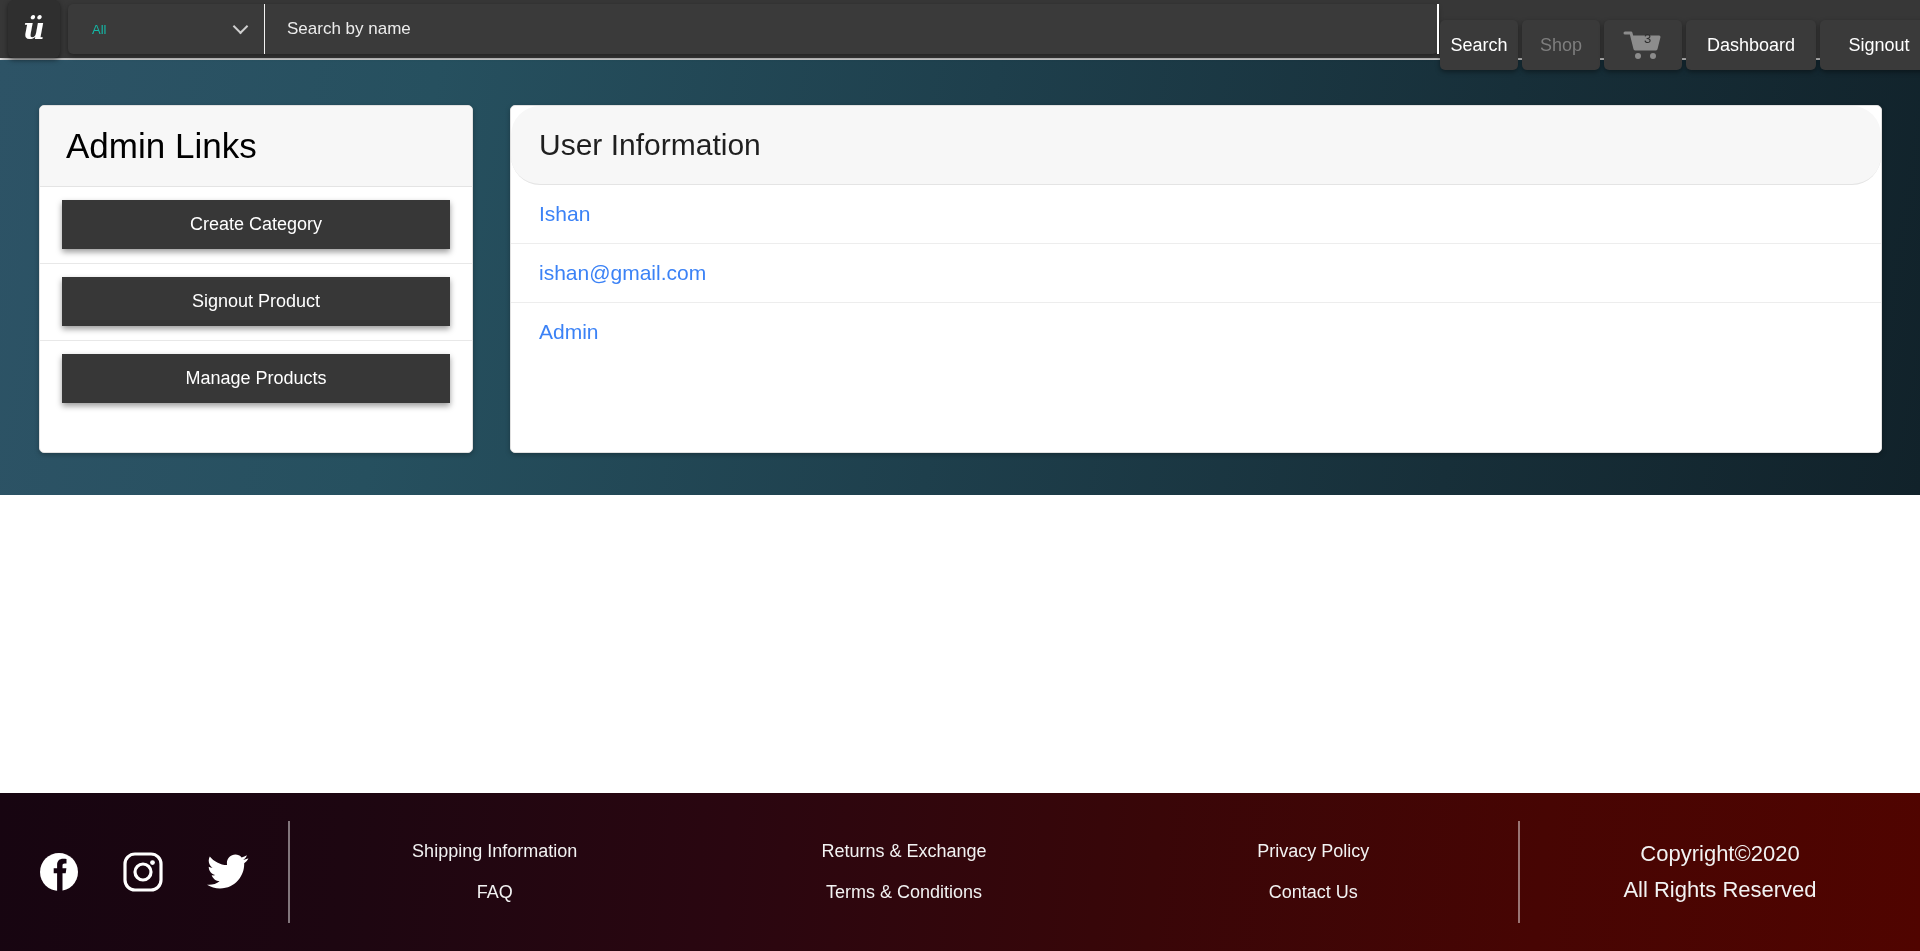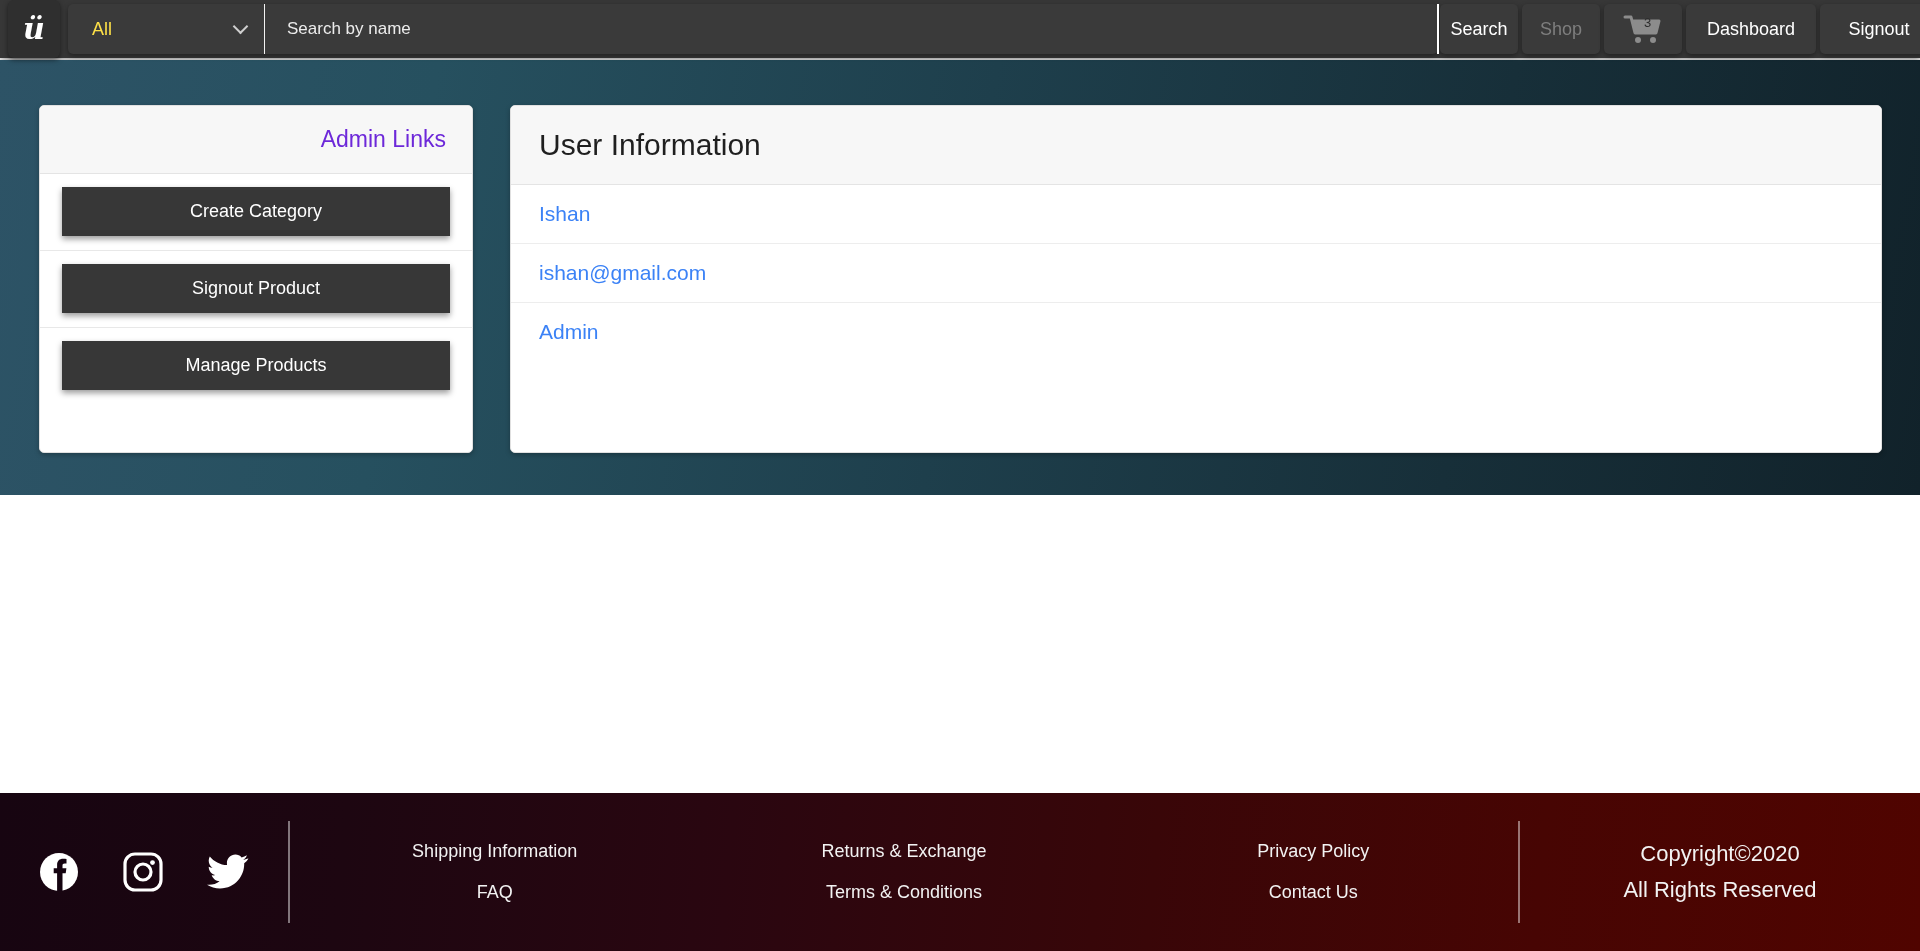--- a/index.html
+++ b/index.html
@@ -61,22 +61,22 @@
     box-shadow: 0 2px 5px rgba(0,0,0,0.4);
     z-index: 3;
   }
   .cat-select {
     position: relative;
     width: 196px;
     height: 50px;
     display: flex;
     align-items: center;
     padding-left: 24px;
-    color: #fde047;
-    font-size: 18px;
+    color: #14b8a6;
+    font-size: 13px;
     background: transparent;
     border: none;
     cursor: pointer;
     text-align: center;
   }
   .chev {
     position: absolute;
     right: 18px; top: 17px;
     width: 11px; height: 11px;
     border-right: 2px solid #cfcfcf;
@@ -101,21 +101,21 @@
   .search-input::placeholder { color: #ececec; opacity: 1; }
   .vdiv2 {
     position: absolute;
     left: 1437px; top: 4px;
     width: 2px; height: 50px;
     background: #ffffff;
     z-index: 5;
   }
   .nav-btn {
     position: absolute;
-    top: 4px;
+    top: 20px;
     height: 50px;
     background: #3a3a3a;
     border: none;
     border-radius: 5px;
     color: #ffffff;
     font-size: 18px;
     font-family: "Liberation Sans", sans-serif;
     cursor: pointer;
     display: flex;
     align-items: center;
@@ -163,24 +163,23 @@
     top: 105px; left: 39px;
     width: 434px;
     height: 348px;
   }
   .card-head {
     background: #f7f7f7;
     border-bottom: 1px solid #e4e4e4;
     padding: 20px 26px;
   }
   .card-head-title {
-    font-size: 23px;
-    color: #6d28d9;
+    font-size: 35px;
+    color: #000000;
     font-weight: normal;
-    text-align: right;
   }
   .list-group { padding: 0; }
   .list-item {
     border-bottom: 1px solid #e8e8e8;
     padding: 13px 22px 14px 22px;
     background: #ffffff;
   }
   .list-item:last-child { border-bottom: none; }
   .admin-btn {
     display: block;
@@ -201,20 +200,21 @@
   .user-card {
     position: absolute;
     top: 105px; left: 510px;
     width: 1372px;
     height: 348px;
   }
   .user-head {
     background: #f7f7f7;
     border-bottom: 1px solid #e4e4e4;
     padding: 22px 28px;
+    border-radius: 29px;
   }
   .user-head-title {
     font-size: 30px;
     color: #1f1f1f;
     font-weight: normal;
   }
   .user-item {
     border-bottom: 1px solid #ededed;
     padding: 17px 28px;
     font-size: 21px;

